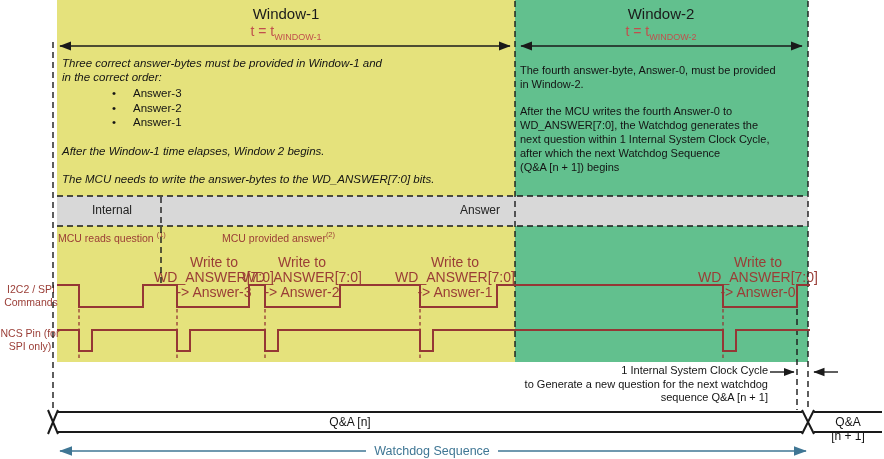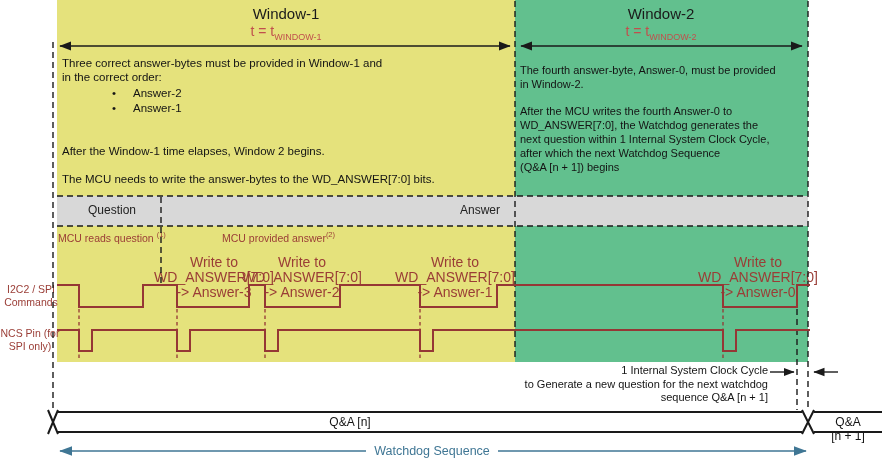--- a/index.html
+++ b/index.html
@@ -10,21 +10,21 @@
   .abs { position:absolute; }
   .ctr { transform:translateX(-50%); text-align:center; }
   .pre { white-space:pre-line; }
   .region { position:absolute; top:0; }
   .yellow { left:57px; width:458px; height:362px; background:#e5e27c; }
   .green  { left:515px; width:293px; height:362px; background:#62c08e; }
   .band   { left:57px; top:196px; width:751px; height:30px; background:#d8d8d8; }
   .wtitle { font-size:15px; color:#1a1a1a; }
   .wtime  { font-size:14px; color:#c0504d; }
   .wtime sub { font-size:9px; }
-  .bodytxt { font-size:11.5px; line-height:14.3px; color:#141414; }
+  .bodytxt { font-size:11.5px; line-height:14.3px; color:#141414;font-style:italic; }
   .w2txt { font-size:11px; line-height:13.8px; color:#141414; }
   .bullets { font-size:11.5px; line-height:14.6px; color:#141414; }
   .bullet-row { position:relative; padding-left:71px; }
   .bullet-row::before { content:"\2022"; position:absolute; left:50px; }
   .phase { font-size:12px; color:#222; }
   .rednote { font-size:10.5px; color:#9a3d36; }
   .rednote sup { font-size:7.5px; }
   .pulse { font-size:14px; line-height:15px; color:#9a3d36; }
   .pulse2 { font-size:10px; line-height:13.5px; color:#9a3d36; }
   .sig { font-size:10.5px; line-height:13px; color:#9a3d36; text-align:center; }
@@ -43,36 +43,37 @@
   <div class="abs band"></div>
 
   <div class="abs ctr wtitle" style="left:286px; top:5px;">Window-1</div>
   <div class="abs ctr wtime" style="left:286px; top:23px;"><span>t = t</span><sub>WINDOW-1</sub></div>
   <div class="abs ctr wtitle" style="left:661px; top:5px;">Window-2</div>
   <div class="abs ctr wtime" style="left:661px; top:23px;"><span>t = t</span><sub>WINDOW-2</sub></div>
 
   <div class="abs bodytxt pre" style="left:62px; top:56px; width:440px;">Three correct answer-bytes must be provided in Window-1 and
 in the correct order:</div>
   <div class="abs bullets" style="left:62px; top:86px; width:300px;">
+    <div class="bullet-row">Answer-3</div>
     <div class="bullet-row">Answer-2</div>
     <div class="bullet-row">Answer-1</div>
   </div>
   <div class="abs bodytxt" style="left:62px; top:144px; width:440px;">After the Window-1 time elapses, Window 2 begins.</div>
   <div class="abs bodytxt" style="left:62px; top:172px; width:450px;">The MCU needs to write the answer-bytes to the WD_ANSWER[7:0] bits.</div>
 
   <div class="abs w2txt pre" style="left:520px; top:64px; width:284px;">The fourth answer-byte, Answer-0, must be provided
 in Window-2.
 
 After the MCU writes the fourth Answer-0 to
 WD_ANSWER[7:0], the Watchdog generates the
 next question within 1 Internal System Clock Cycle,
 after which the next Watchdog Sequence
 (Q&amp;A [n + 1]) begins</div>
 
-  <div class="abs ctr phase" style="left:112px; top:203px;">Question</div>
+  <div class="abs ctr phase" style="left:112px; top:203px;">Internal</div>
   <div class="abs ctr phase" style="left:480px; top:203px;">Answer</div>
 
   <div class="abs rednote" style="left:58px; top:230px;"><span>MCU reads question</span> <sup>(1)</sup></div>
   <div class="abs rednote" style="left:222px; top:230px;"><span>MCU provided answer</span><sup>(2)</sup></div>
 
   <div class="abs ctr sig pre" style="left:31px; top:283px; width:62px;">I2C2 / SPI
 Commands</div>
   <div class="abs ctr sig pre" style="left:30px; top:327px; width:62px;">NCS Pin (for
 SPI only)</div>
 

